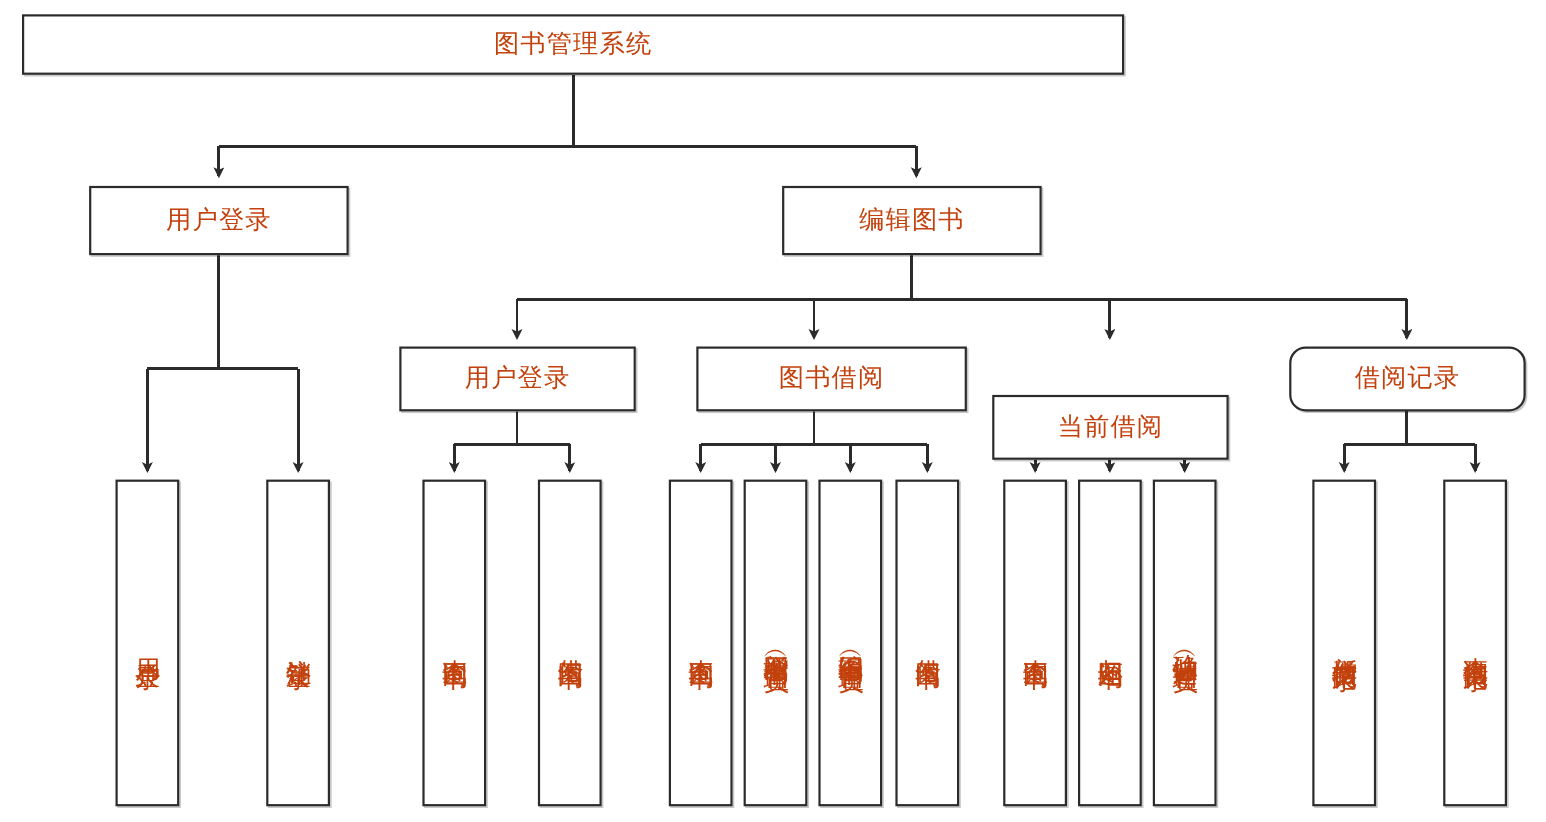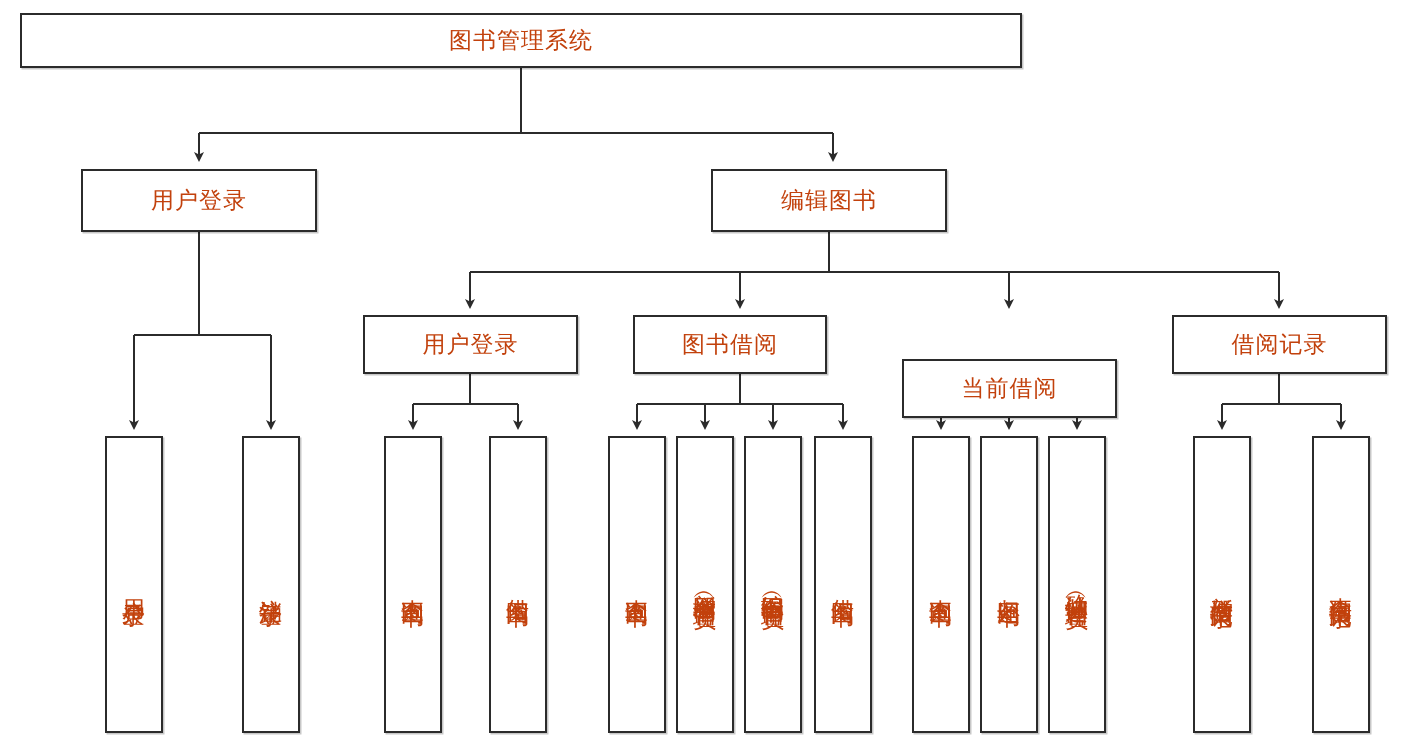--- a/index.html
+++ b/index.html
@@ -98,27 +98,27 @@
   <div class="node h" style="left:81px;top:169px;width:236px;height:63px;">
     <span class="lbl">用户登录</span>
   </div>
   <div class="node h" style="left:711px;top:169px;width:236px;height:63px;">
     <span class="lbl">编辑图书</span>
   </div>
 
   <div class="node h" style="left:363px;top:315px;width:215px;height:59px;">
     <span class="lbl">用户登录</span>
   </div>
-  <div class="node h" style="left:633px;top:315px;width:194px;height:59px;">
+  <div class="node h" style="left:633px;top:315px;width:246px;height:59px;">
     <span class="lbl">图书借阅</span>
   </div>
   <div class="node h" style="left:902px;top:315px;width:215px;height:59px;margin-top:44px;">
     <span class="lbl">当前借阅</span>
   </div>
-  <div class="node h" style="left:1172px;top:315px;width:215px;height:59px;">
+  <div class="node h" style="left:1172px;top:315px;width:215px;height:59px;border-radius:15px;">
     <span class="lbl">借阅记录</span>
   </div>
 
   <div class="node v" style="left:105px;top:436px;width:58px;height:297px;">
     <span class="lbl">用户登录</span>
   </div>
   <div class="node v" style="left:242px;top:436px;width:58px;height:297px;">
     <span class="lbl">注销登录</span>
   </div>
 

